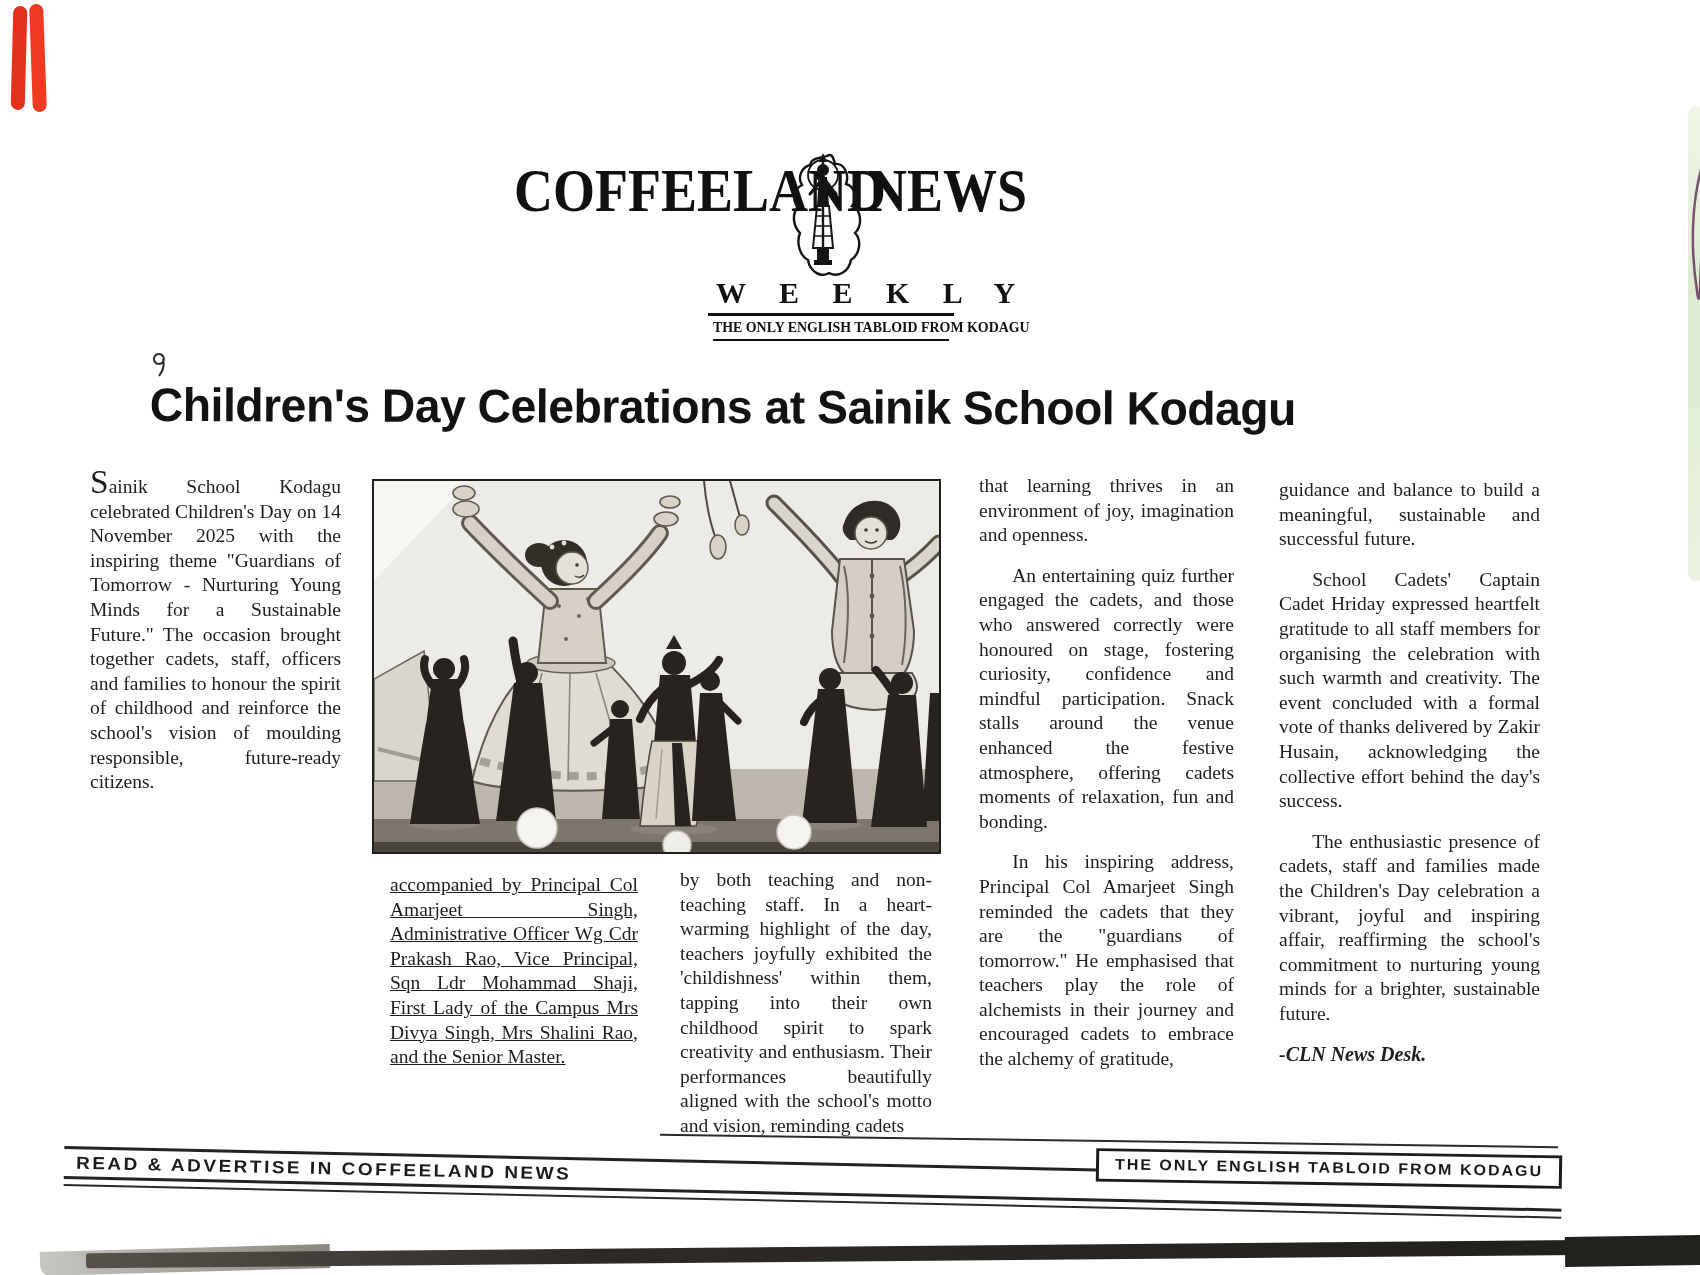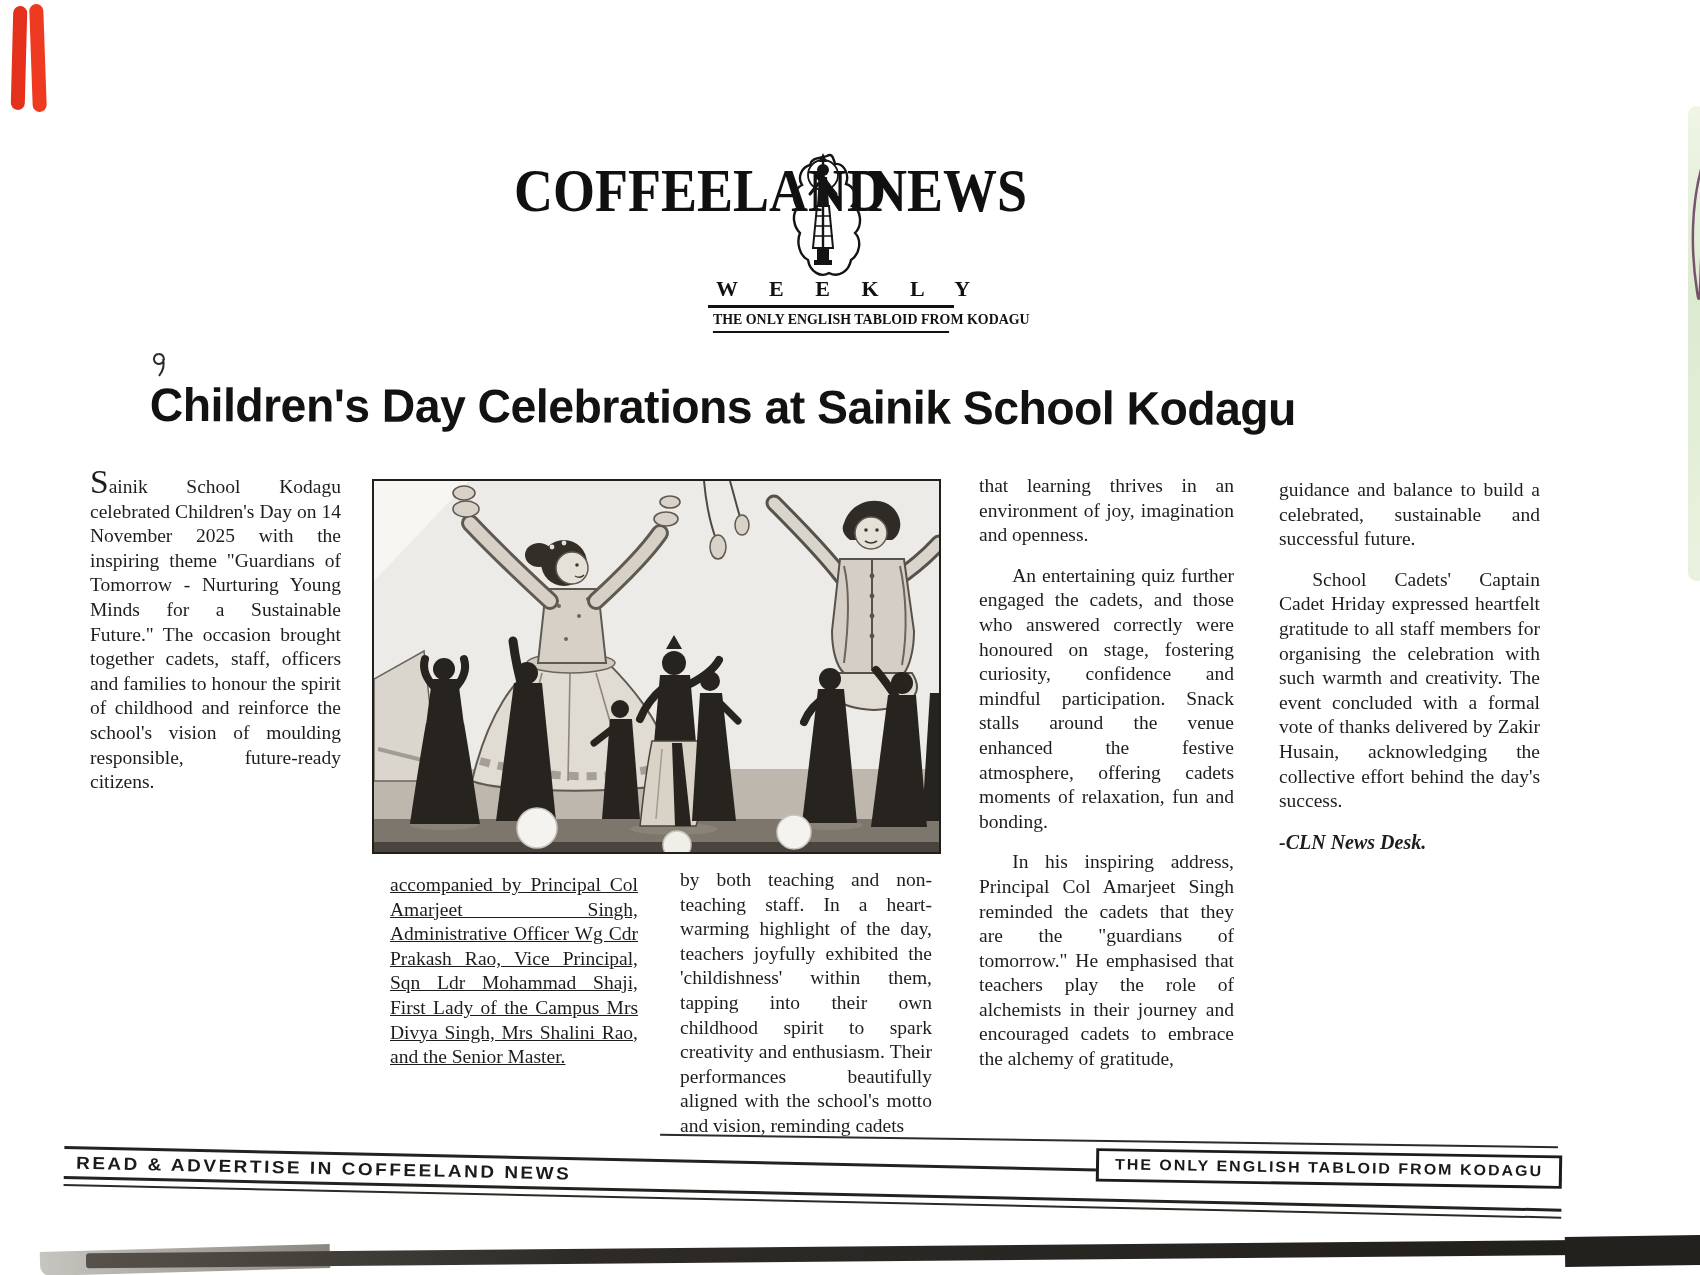--- a/index.html
+++ b/index.html
@@ -35,21 +35,21 @@
   
   .masthead-title {
     position:absolute; top:156px; font-weight:bold; font-size:54px; color:#101010;
     transform:scaleY(1.12); transform-origin:top left; white-space:nowrap;
   }
   #masthead-title-left { left:514px; }
   #masthead-title-right { left:868px; }
   .masthead-logo { position:absolute; left:781px; top:148px; width:86px; height:142px; }
   .weekly-block { position:absolute; left:708px; top:276px; width:246px; text-align:center; }
   .weekly-word {
-    font-weight:bold; font-size:22px; letter-spacing:13px; padding:0 0 3px 8px;
+    font-weight:bold; font-size:30px; letter-spacing:13px; padding:0 0 3px 8px;
     border-bottom:3px solid #111; color:#111; white-space:nowrap;
   }
   .weekly-tagline {
     font-weight:bold; font-size:14.5px; letter-spacing:0px; color:#111;
     border-bottom:2px solid #111; padding:3px 0 3px; white-space:nowrap;
     transform:scaleX(0.96); transform-origin:center;
   }
 
   
   .headline {
@@ -274,22 +274,23 @@
   </div>
   <div class="col" id="col4">
     <p>that learning thrives in an environment of joy, imagination and openness.</p>
     <p class="indent">An entertaining quiz further engaged the cadets, and those who answered correctly were honoured on stage, fostering curiosity, confidence and mindful participation. Snack stalls around the venue enhanced the festive atmosphere, offering cadets moments of relaxation, fun and bonding.</p>
     <p class="indent">In his inspiring address, Principal Col Amarjeet Singh reminded the cadets that they are the "guardians of tomorrow." He emphasised that teachers play the role of alchemists in their journey and encouraged cadets to embrace the alchemy of gratitude,</p>
   </div>
   <div class="col" id="col3">
     <p>by both teaching and non-teaching staff. In a heart-warming highlight of the day, teachers joyfully exhibited the 'childishness' within them, tapping into their own childhood spirit to spark creativity and enthusiasm. Their performances beautifully aligned with the school's motto and vision, reminding cadets</p>
   </div>
   <div class="col" id="col5">
-    <p>guidance and balance to build a celebrated, sustainable and successful future.</p>
+    <p>guidance and balance to build a meaningful, sustainable and successful future.</p>
     <p class="indent">School Cadets' Captain Cadet Hriday expressed heartfelt gratitude to all staff members for organising the celebration with such warmth and creativity. The event concluded with a formal vote of thanks delivered by Zakir Husain, acknowledging the collective effort behind the day's success.</p>
+    <p class="indent">The enthusiastic presence of cadets, staff and families made the Children's Day celebration a vibrant, joyful and inspiring affair, reaffirming the school's commitment to nurturing young minds for a brighter, sustainable future.</p>
     <p class="byline">-CLN News Desk.</p>
   </div>
 
   <div class="banner-left">
     <div class="rule-top"></div>
     <div class="text">READ &amp; ADVERTISE IN COFFEELAND NEWS</div>
     <div class="rule-mid"></div>
     <div class="rule-bot"></div>
   </div>
   <div class="rule-above-box"></div>

